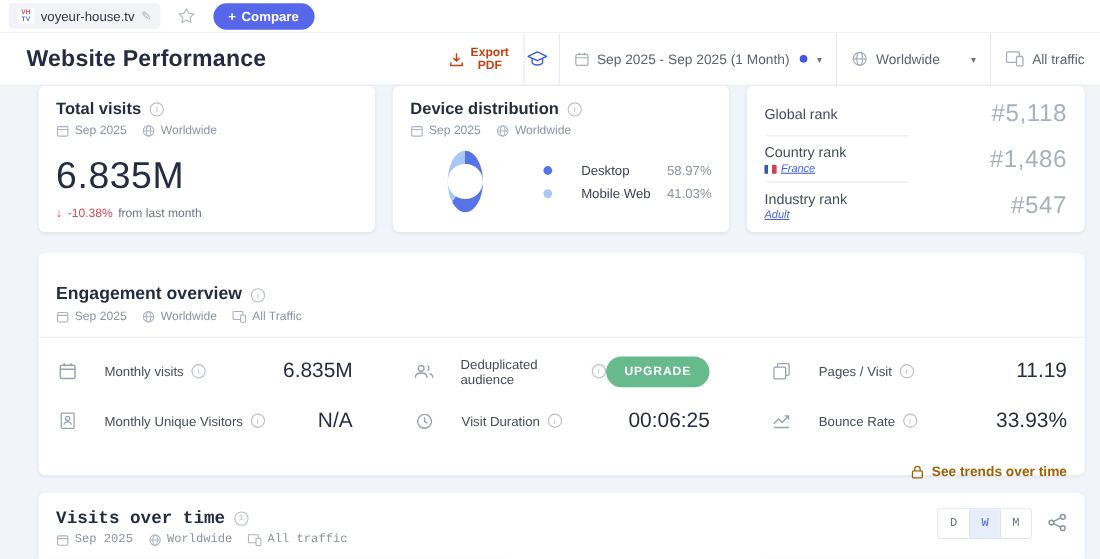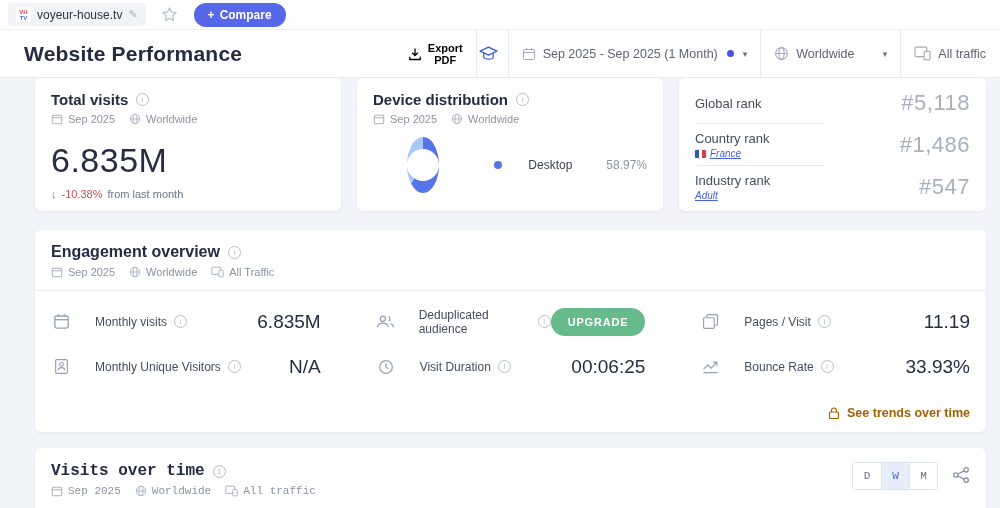--- a/index.html
+++ b/index.html
@@ -15,21 +15,21 @@
   .pencil { font-size:11px; color:#aab1c0; }
   .star-btn { margin-left:15px; display:flex; cursor:pointer; }
   .compare-btn { margin-left:16px; background:#5767ea; color:#fff; border:none; border-radius:14px; height:24px; padding:0 14px; font-size:12px; font-weight:bold; display:flex; align-items:center; gap:5px; cursor:pointer; font-family:inherit; }
 
   
   .header { position:absolute; top:30px; left:0; right:0; height:48px; background:#fff; border-bottom:1px solid #e7eaf1; display:flex; align-items:stretch; }
   .page-title { font-size:21px; font-weight:bold; color:#252b42; align-self:center; padding-left:24px; letter-spacing:.2px; }
   .header-right { margin-left:auto; display:flex; align-items:stretch; }
   .hseg { display:flex; align-items:center; padding:0 13px; cursor:pointer; }
   .hseg + .hseg { border-left:1px solid #e7eaf1; }
-  .export-pdf { color:#000000; gap:6px; }
+  .export-pdf { color:#c2410c; gap:6px; }
   .export-txt { font-size:11px; font-weight:bold; line-height:12px; text-align:center; }
   .cap-btn { color:#3b5be4; padding:0 10px 0 2px; }
   .hlabel { font-size:12.5px; color:#5c6374; margin-left:7px; white-space:nowrap; }
   .blue-dot { width:7px; height:7px; border-radius:50%; background:#4255e8; margin-left:9px; }
   .caret { font-size:9px; color:#6a7184; margin-left:9px; }
   .geo-seg { width:140px; } .geo-seg .caret { margin-left:auto; }
   .traffic-seg { padding-right:14px; }
   .hicon { color:#a4acbd; display:flex; }
 
   
@@ -62,21 +62,21 @@
   .rank-row.bordered::after { content:""; position:absolute; left:2px; bottom:0; width:128px; border-bottom:1px solid #e5e8ee; }
   .rank-labels { display:flex; flex-direction:column; gap:2px; padding:5px 0; }
   .rank-label { font-size:13px; color:#454c5e; }
   .rank-sub { display:flex; align-items:center; gap:4px; }
   .rank-link { font-size:10px; color:#4661de; text-decoration:underline; cursor:pointer;font-style:italic; }
   .flag-fr { width:11px; height:8px; border-radius:1px; background:linear-gradient(90deg,#3757a8 33%,#fff 33% 66%,#d6404a 66%); box-shadow:0 0 0 .5px #d8dce4; }
   .rank-value { margin-left:auto; font-size:22px; color:#a9b0bd; letter-spacing:.5px; }
 
   
   #card-engagement { left:35px; top:230px; width:951px; height:202px; }
-  .eng-header { padding:13px 16px 12px; border-bottom:1px solid #eceef3; }
+  .eng-header { padding:13px 16px 12px; border-bottom:1px solid #eceef3;margin-top:16px; }
   .eng-grid { display:grid; grid-template-columns:1fr 1fr 1fr; column-gap:55px; padding:8px 16px 0; }
   .metric { display:flex; align-items:center; height:45px; }
   .micon { color:#98a1b3; display:flex; width:20px; justify-content:center; margin-right:24px; }
   .mlabel { font-size:12px; color:#454c5e; margin-right:7px; }
   .mvalue { margin-left:auto; font-size:19px; color:#262c42; }
   .upgrade-btn { margin-left:auto; background:#67ba8c; color:#fff; border:none; border-radius:15px; font-size:11px; font-weight:bold; letter-spacing:.8px; padding:8px 17px; cursor:pointer; font-family:inherit; }
   .trends-row { display:flex; justify-content:flex-end; align-items:center; gap:7px; padding:17px 16px 0; color:#a16207; font-size:12.5px; font-weight:bold; cursor:pointer; }
 
   
   #card-vot { left:35px; top:448px; width:951px; height:76px; padding:14px 16px; }
@@ -228,20 +228,25 @@
     </div>
     <div class="device-body">
       <div class="donut" style="background: conic-gradient(rgb(86, 115, 232) 0deg, rgb(86, 115, 232) 58.97%, rgb(169, 200, 247) 58.97%, rgb(169, 200, 247) 100%);">
         <div class="donut-hole"></div>
       </div>
       <div class="legend">
         <div class="legend-row">
           <span class="legend-dot" style="background: rgb(86, 115, 232);"></span>
           <span class="legend-label">Desktop</span>
           <span class="legend-value">58.97%</span>
+        </div>
+        <div class="legend-row">
+          <span class="legend-dot" style="background: rgb(169, 200, 247);"></span>
+          <span class="legend-label">Mobile Web</span>
+          <span class="legend-value">41.03%</span>
         </div>
       </div>
     </div>
   </div>
 
   <div class="card" id="card-ranks">
     <div class="rank-row bordered">
       <div class="rank-labels">
         <span class="rank-label">Global rank</span>
       </div>

